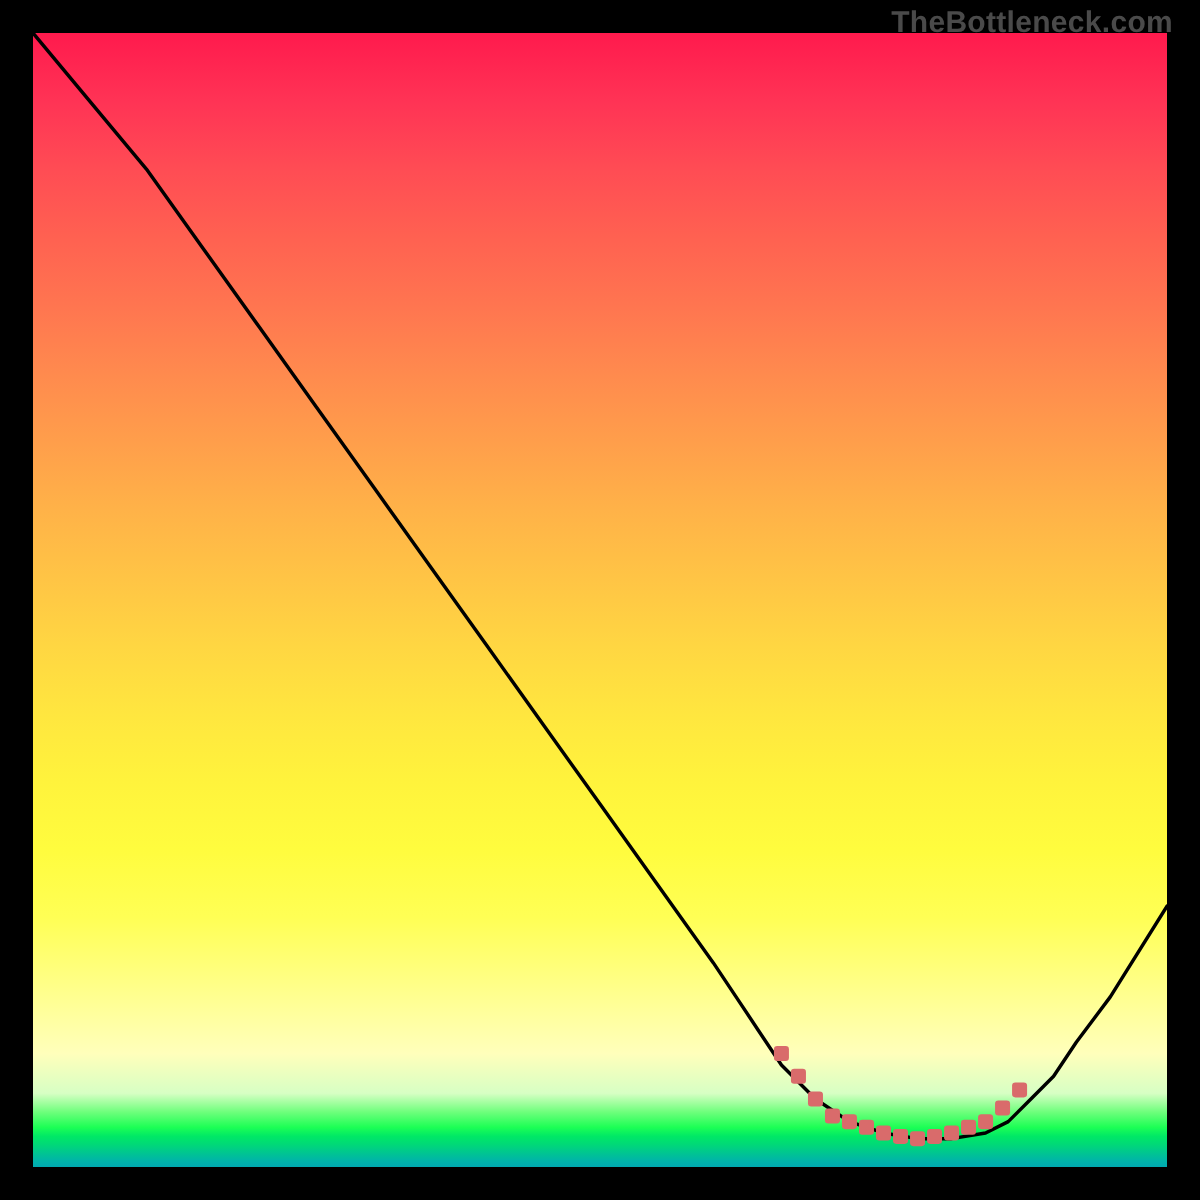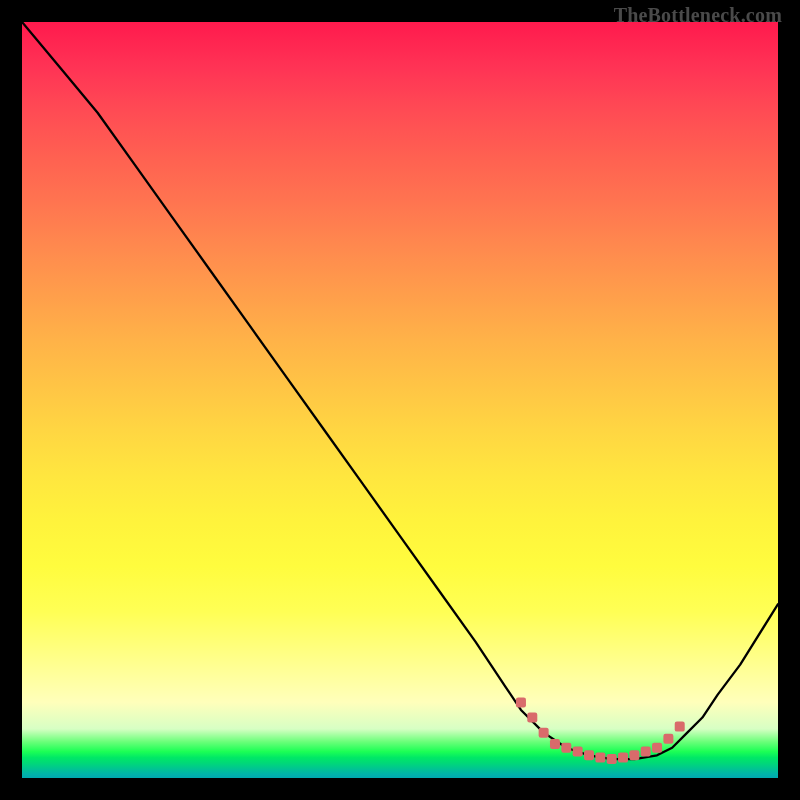--- a/index.html
+++ b/index.html
@@ -42,21 +42,21 @@
       #00bf99 99%,
       #00b3aa 99.5%,
       #00a9b0 100%
     );
   }
   .watermark {
     position: absolute;
     top: 4px;
     right: 18px;
     color: #4a4a4a;
-    font-family: Liberation Serif, serif;
+    font-family: Liberation Sans, sans-serif;
     font-size: 20px;
     font-weight: bold;
     letter-spacing: 0.2px;
     z-index: 10;
   }
   svg.curve {
     position: absolute;
     left: 0;
     top: 0;
     width: 756px;

